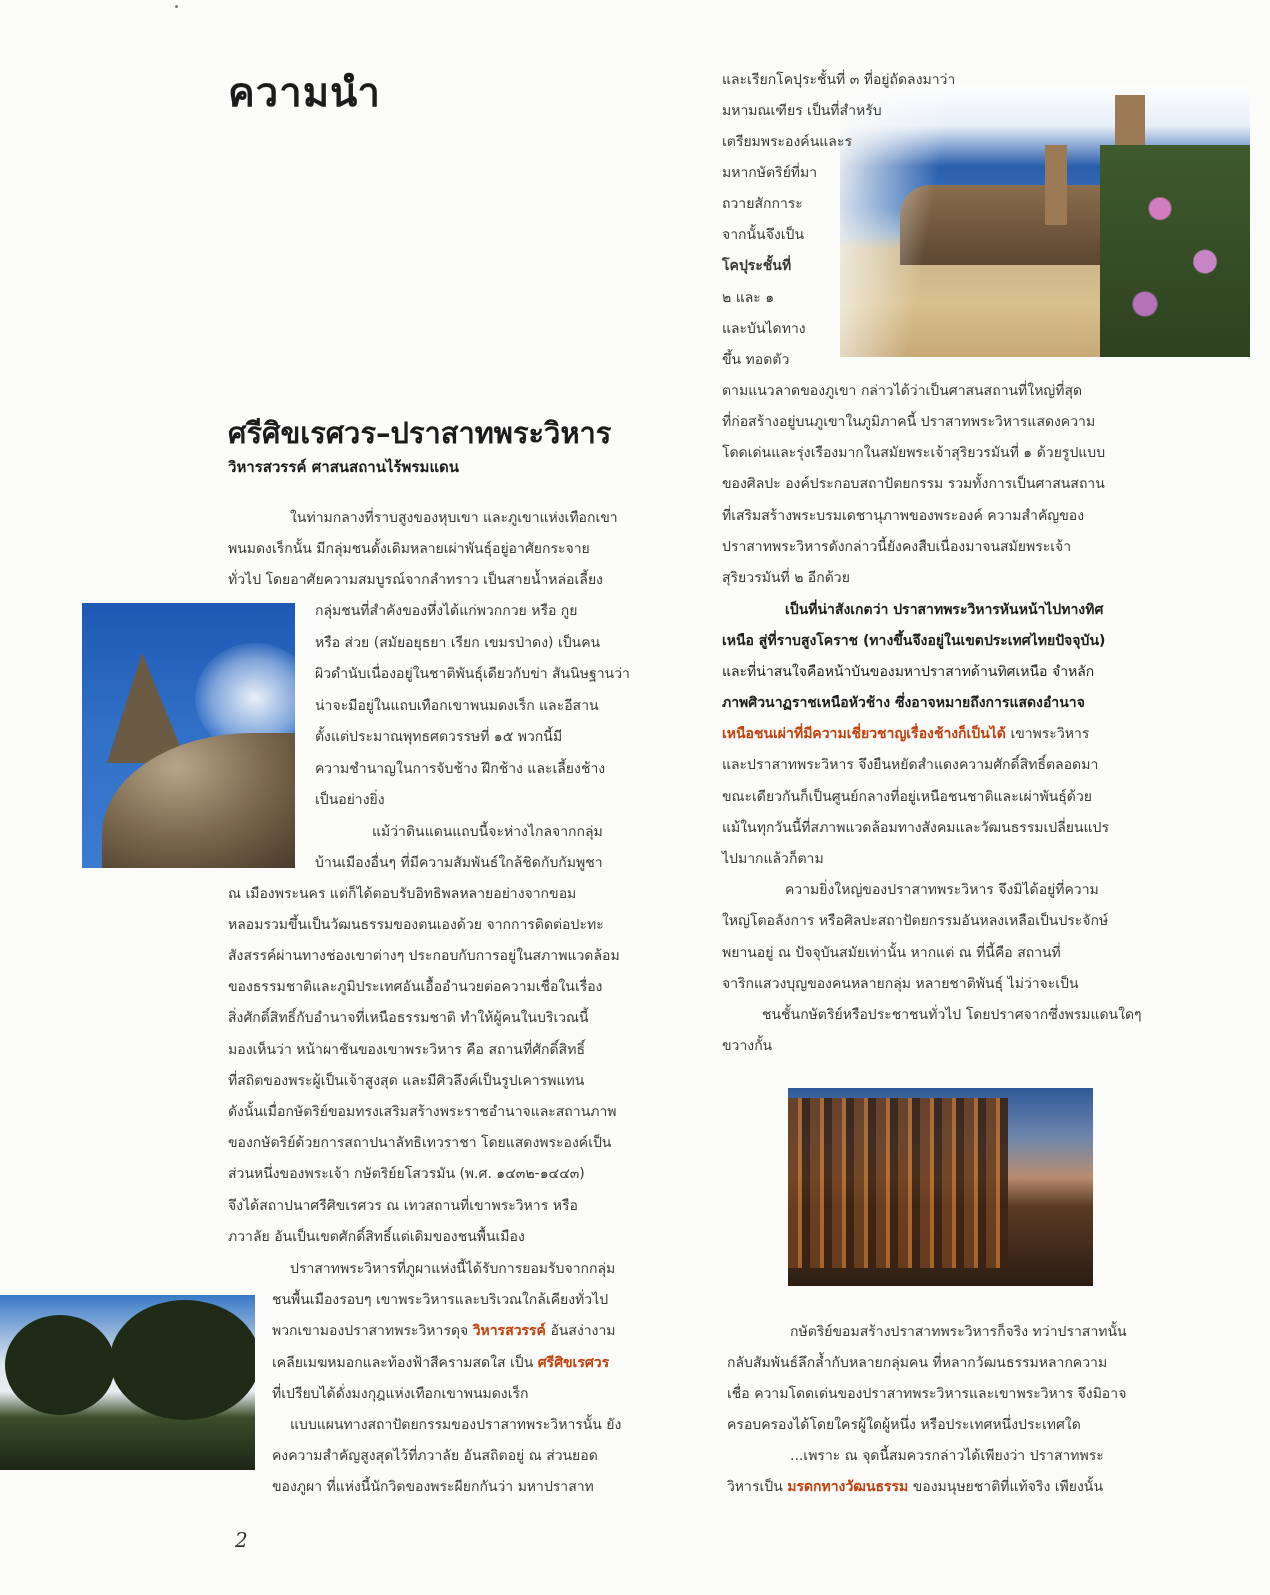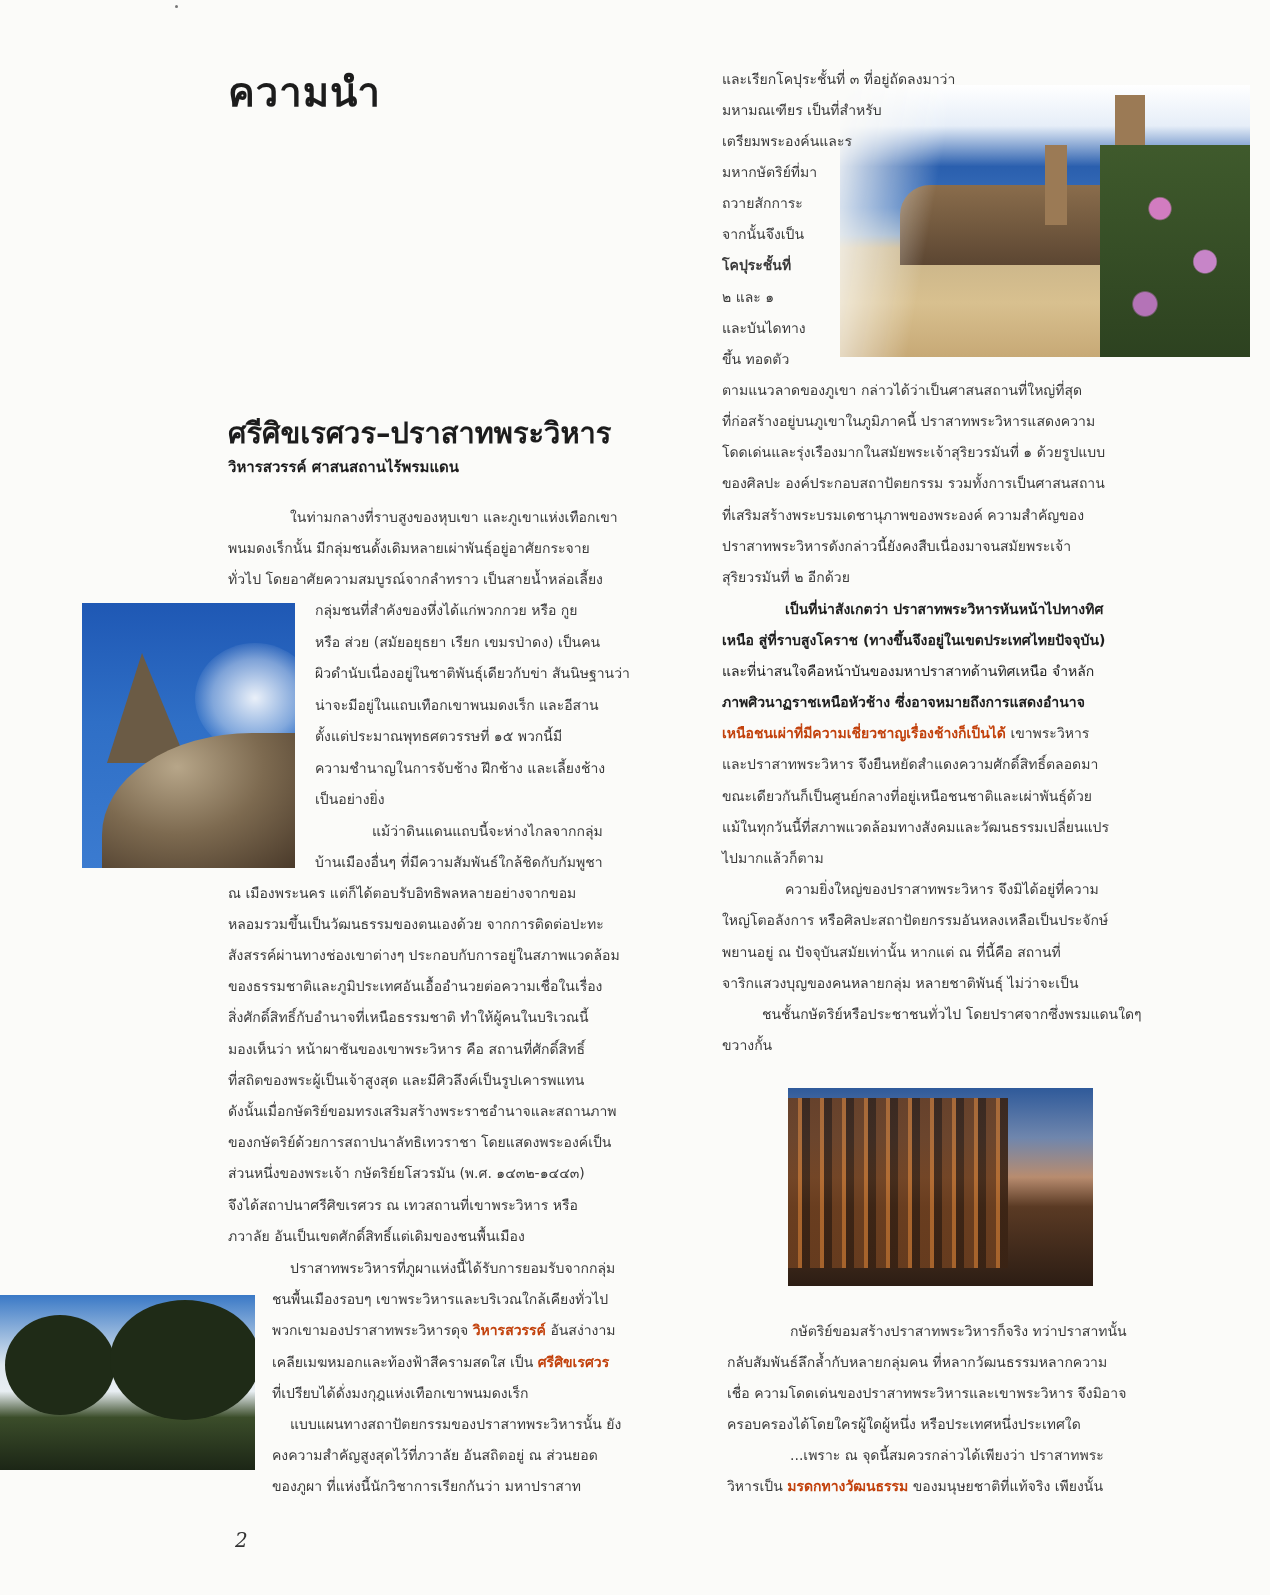--- a/index.html
+++ b/index.html
@@ -127,21 +127,21 @@
     <span>พวกเขามองปราสาทพระวิหารดุจ</span>
     <b>วิหารสวรรค์</b><span> อันสง่างาม</span>
   </div>
   <div class="line" style="left:272px;top:1353px;">
     <span>เคลียเมฆหมอกและท้องฟ้าสีครามสดใส เป็น</span>
     <b>ศรีศิขเรศวร</b>
   </div>
   <div class="line" style="left:272px;top:1384px;">ที่เปรียบได้ดั่งมงกุฎแห่งเทือกเขาพนมดงเร็ก</div>
   <div class="line" style="left:290px;top:1415px;">แบบแผนทางสถาปัตยกรรมของปราสาทพระวิหารนั้น ยัง</div>
   <div class="line" style="left:272px;top:1446px;">คงความสำคัญสูงสุดไว้ที่ภวาลัย อันสถิตอยู่ ณ ส่วนยอด</div>
-  <div class="line" style="left:272px;top:1477px;">ของภูผา   ที่แห่งนี้นักวิชาการเรียกกันว่า   มหาปราสาท</div>
+  <div class="line" style="left:272px;top:1477px;">ของภูผา   ที่แห่งนี้นักวิตของพระผียกกันว่า   มหาปราสาท</div>
 </div>
 
 <div>
   <div class="line" style="left:722px;top:70px;">และเรียกโคปุระชั้นที่ ๓ ที่อยู่ถัดลงมาว่า</div>
   <div class="line" style="left:722px;top:101px;">มหามณเฑียร   เป็นที่สำหรับ</div>
   <div class="line" style="left:722px;top:132px;">เตรียมพระองค์นและร</div>
   <div class="line" style="left:722px;top:163px;">มหากษัตริย์ที่มา</div>
   <div class="line" style="left:722px;top:194px;">ถวายสักการะ</div>
   <div class="line" style="left:722px;top:225px;">จากนั้นจึงเป็น</div>
   <div class="line" style="left:722px;top:256px;font-weight:bold;">โคปุระชั้นที่</div>

